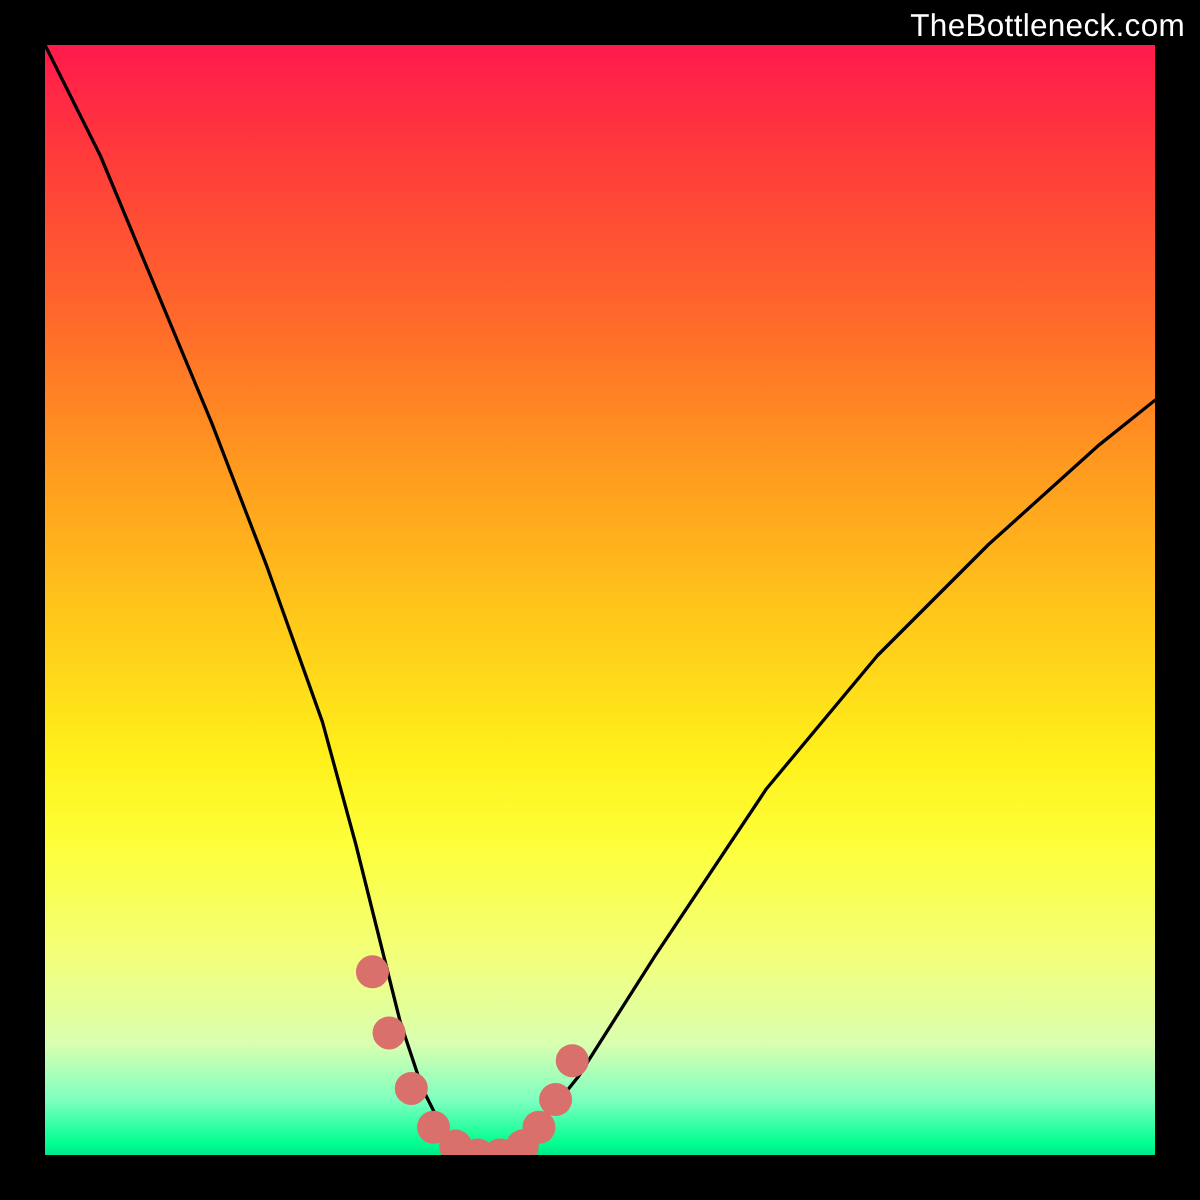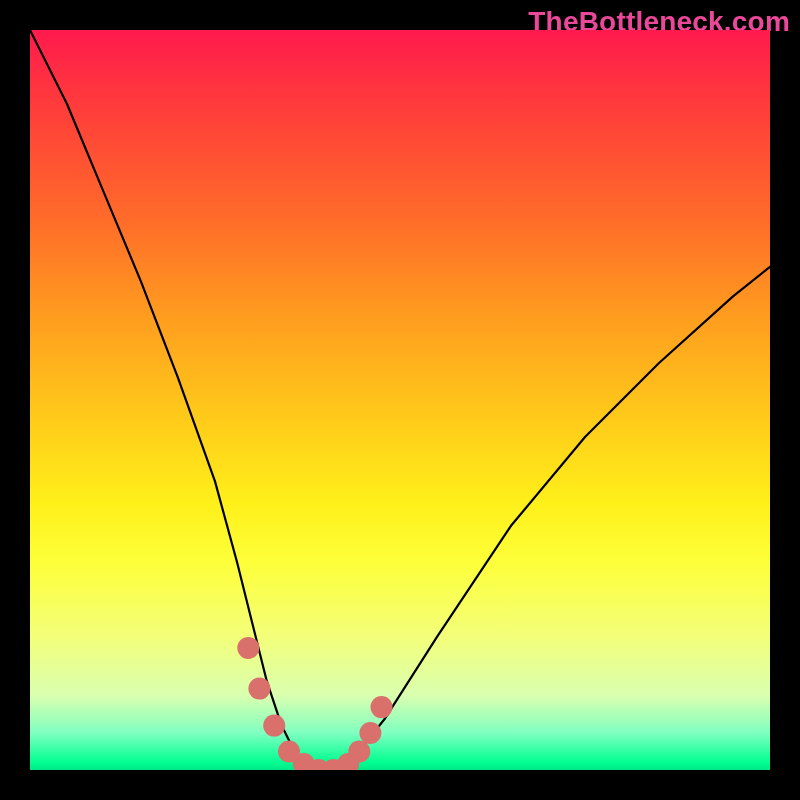--- a/index.html
+++ b/index.html
@@ -30,23 +30,23 @@
       #d9ffb0 90%,
       #7fffc0 95%,
       #00ff90 99%,
       #00e888 100%
     );
   }
   .watermark {
     position: absolute;
     top: 6px;
     right: 10px;
-    color: #ec4899;
-    font-size: 28px;
-    font-weight: 700;
+    color: #ffffff;
+    font-size: 21px;
+    font-weight: 400;
     letter-spacing: 0.2px;
     user-select: none;
   }
   svg.curve {
     position: absolute;
     left: 0;
     top: 0;
     width: 740px;
     height: 740px;
   }

